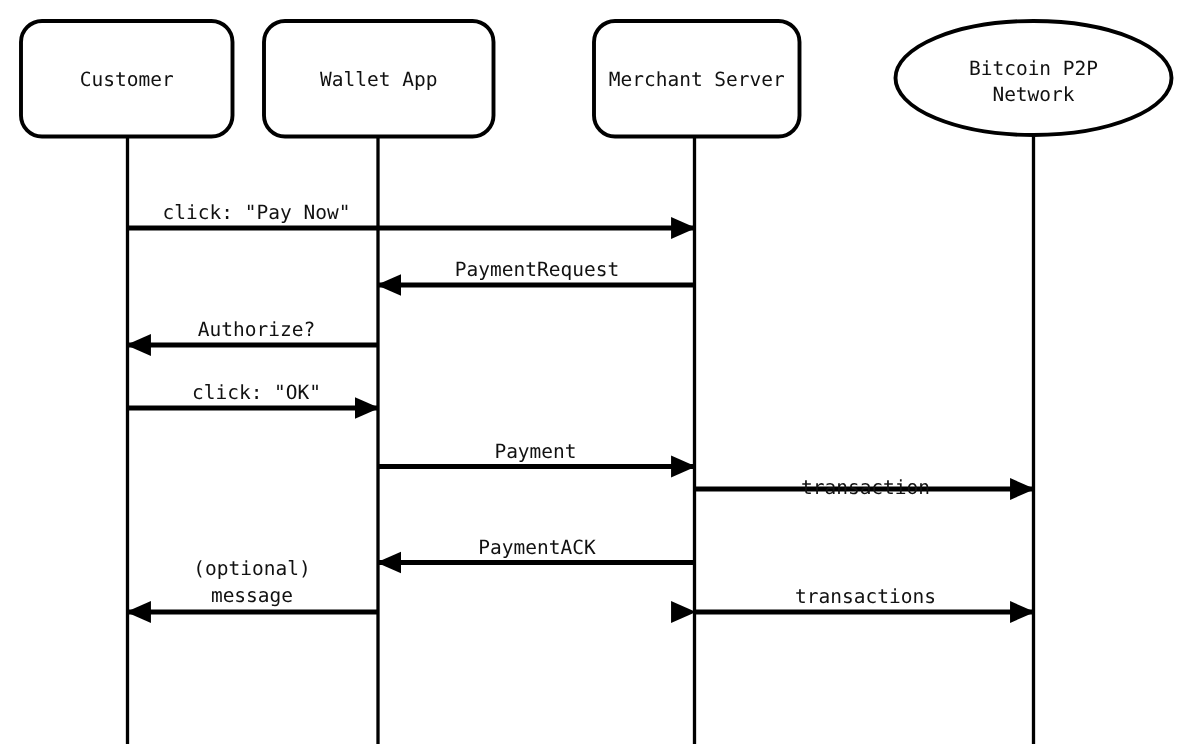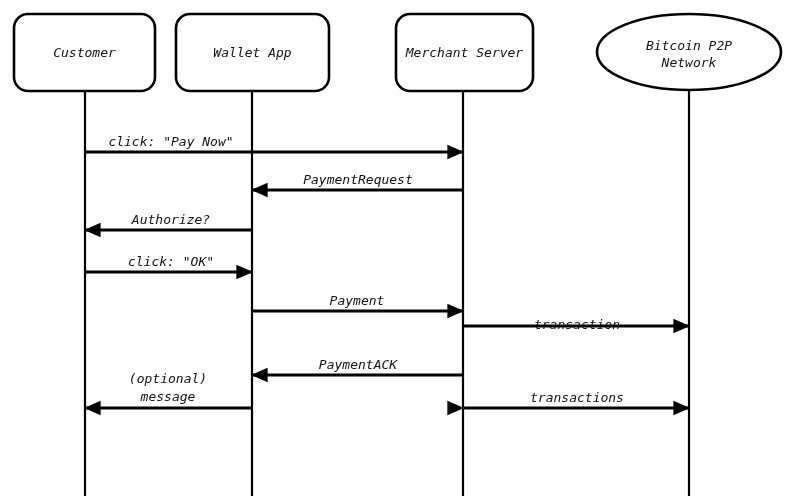--- a/index.html
+++ b/index.html
@@ -8,21 +8,20 @@
     padding: 0;
     background: #ffffff;
   }
   #diagram-root {
     position: relative;
     width: 795px;
     height: 496px;
     background: #ffffff;
     overflow: hidden;
     font-family: "DejaVu Sans Mono", "Liberation Mono", monospace;
-    font-style: italic;
   }
   #diagram-svg {
     display: block;
     width: 795px;
     height: 502px;
   }
   .participant-shape {
     fill: #ffffff;
     stroke: #000000;
     stroke-width: 2.6;

